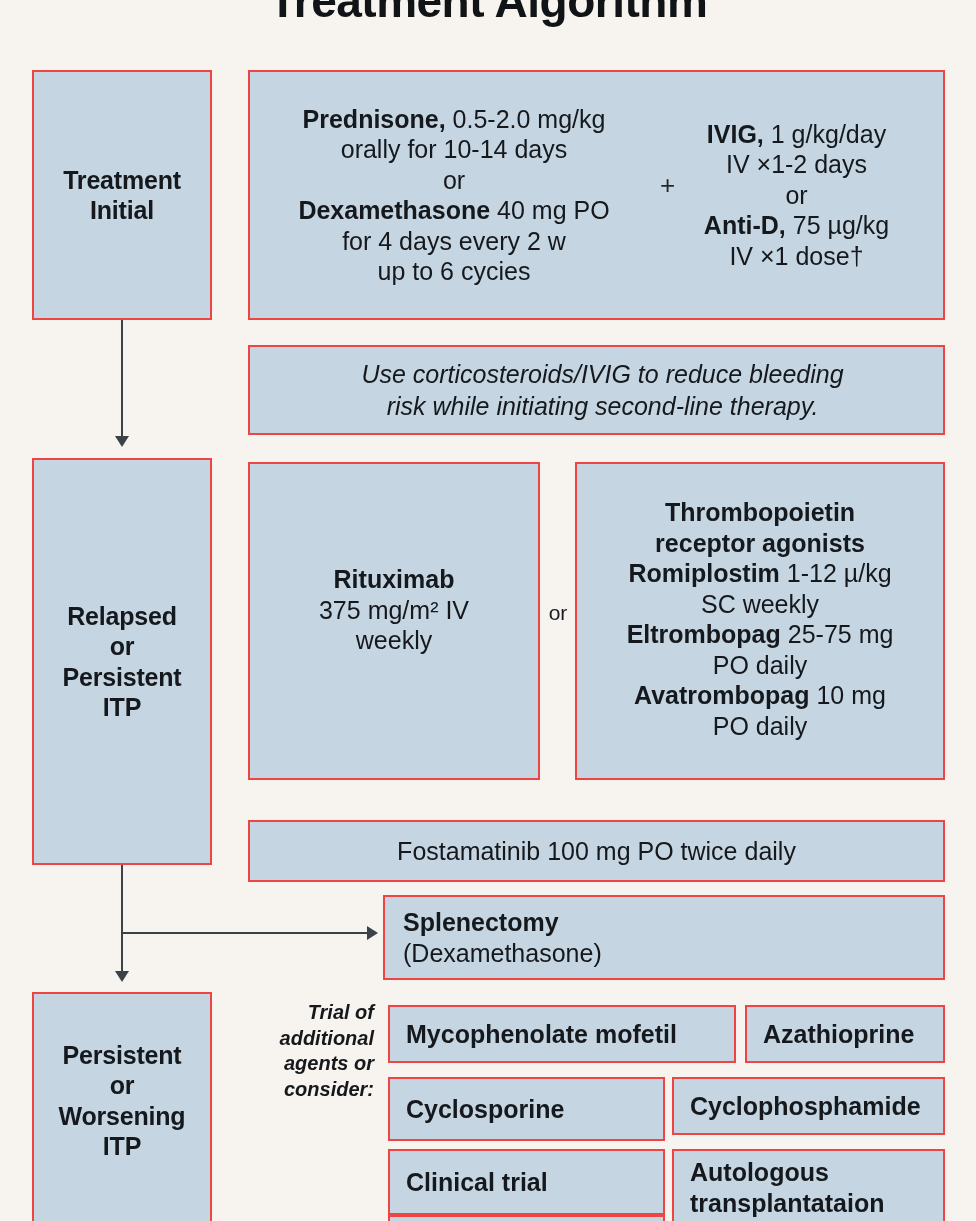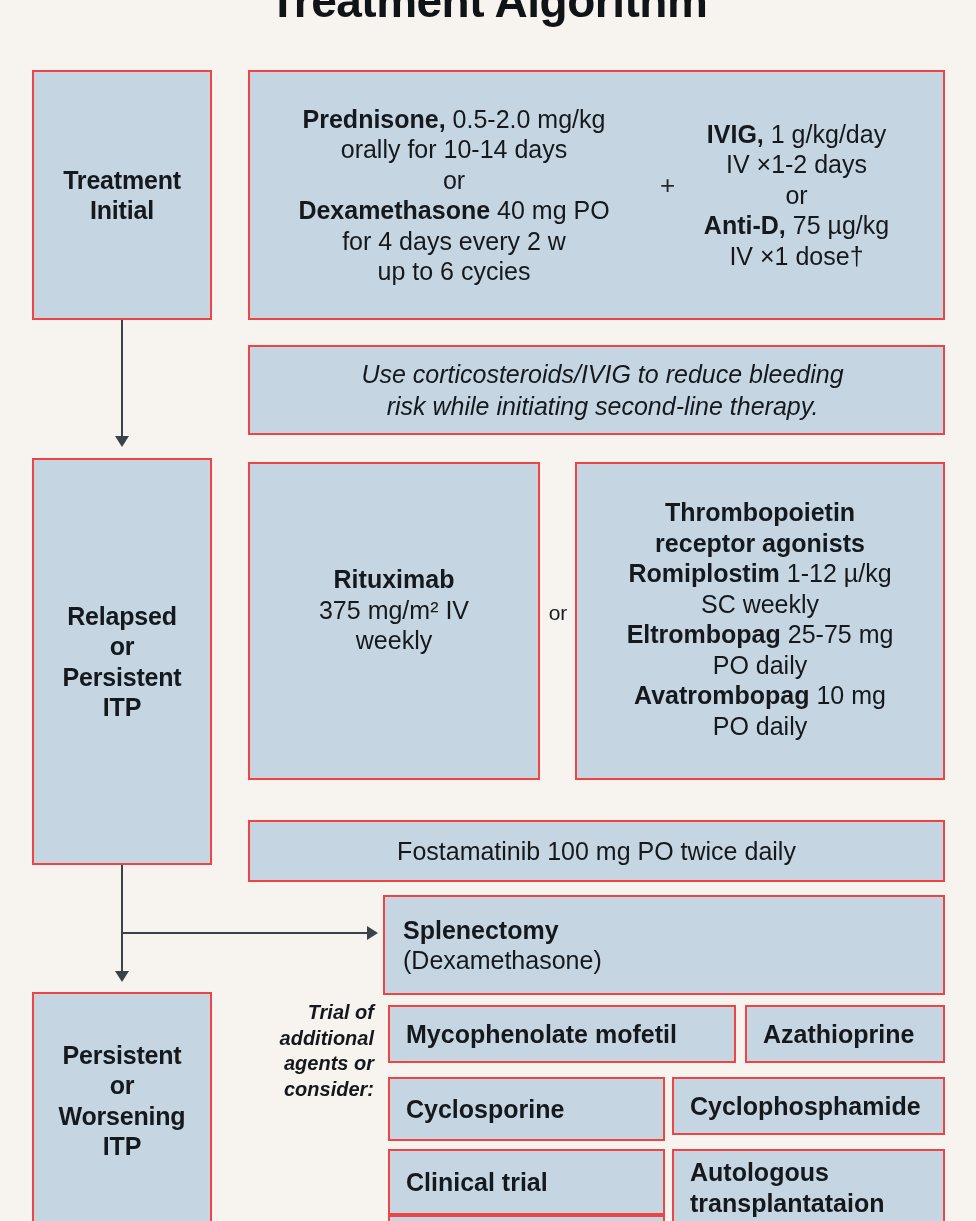--- a/index.html
+++ b/index.html
@@ -205,21 +205,21 @@
       <span class="ln">PO daily</span>
       <span class="ln"><b>Avatrombopag</b><span> 10 mg</span></span>
       <span class="ln">PO daily</span>
     </span>
   </div>
 
   <div class="box" style="left:248px; top:800px; width:697px; height:62px; font-size:25px;margin-top:20px;">
     <span class="ln">Fostamatinib 100 mg PO twice daily</span>
   </div>
 
-  <div class="box lft" style="left:383px; top:895px; width:562px; height:100px; font-size:25px; padding-left:18px;">
+  <div class="box lft" style="left:383px; top:895px; width:562px; height:85px; font-size:25px; padding-left:18px;">
     <span class="col" style="align-items:flex-start;">
       <span class="ln bold">Splenectomy</span>
       <span class="ln">(Dexamethasone)</span>
     </span>
   </div>
 
   <div class="trial" style="left:228px; top:1000px; width:146px;">
     <span class="ln">Trial of</span>
     <span class="ln">additional</span>
     <span class="ln">agents or</span>

